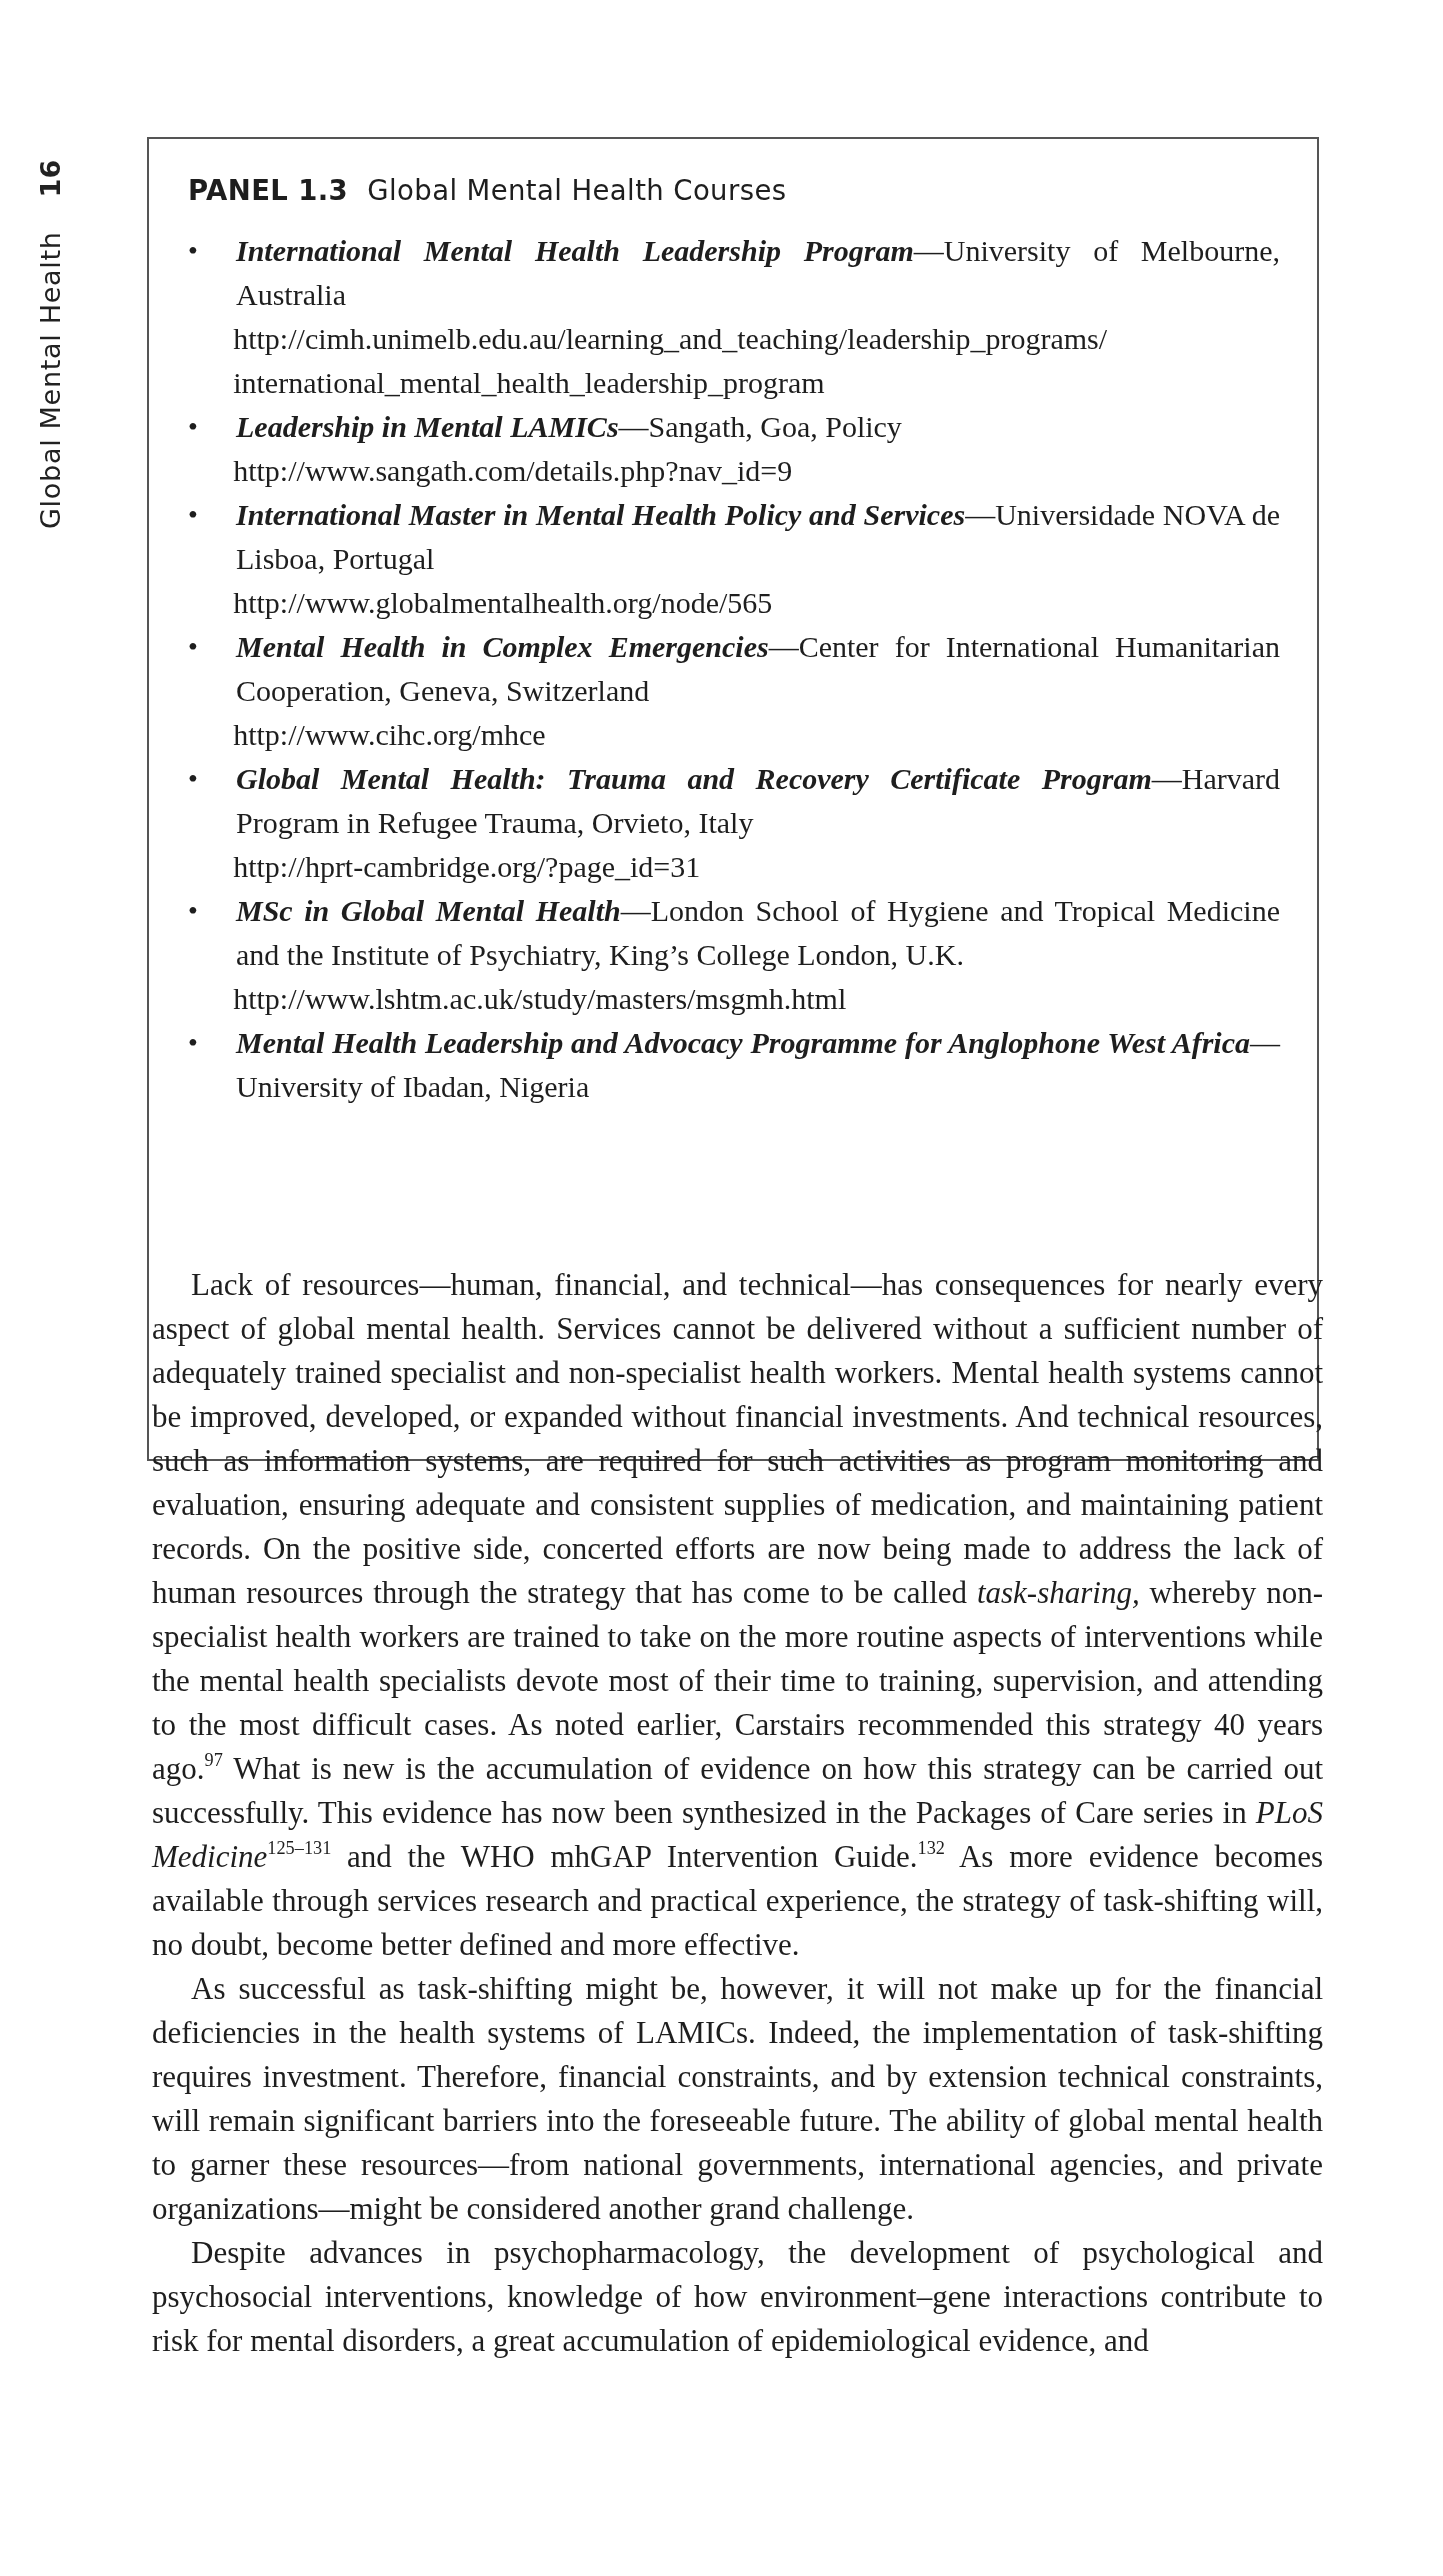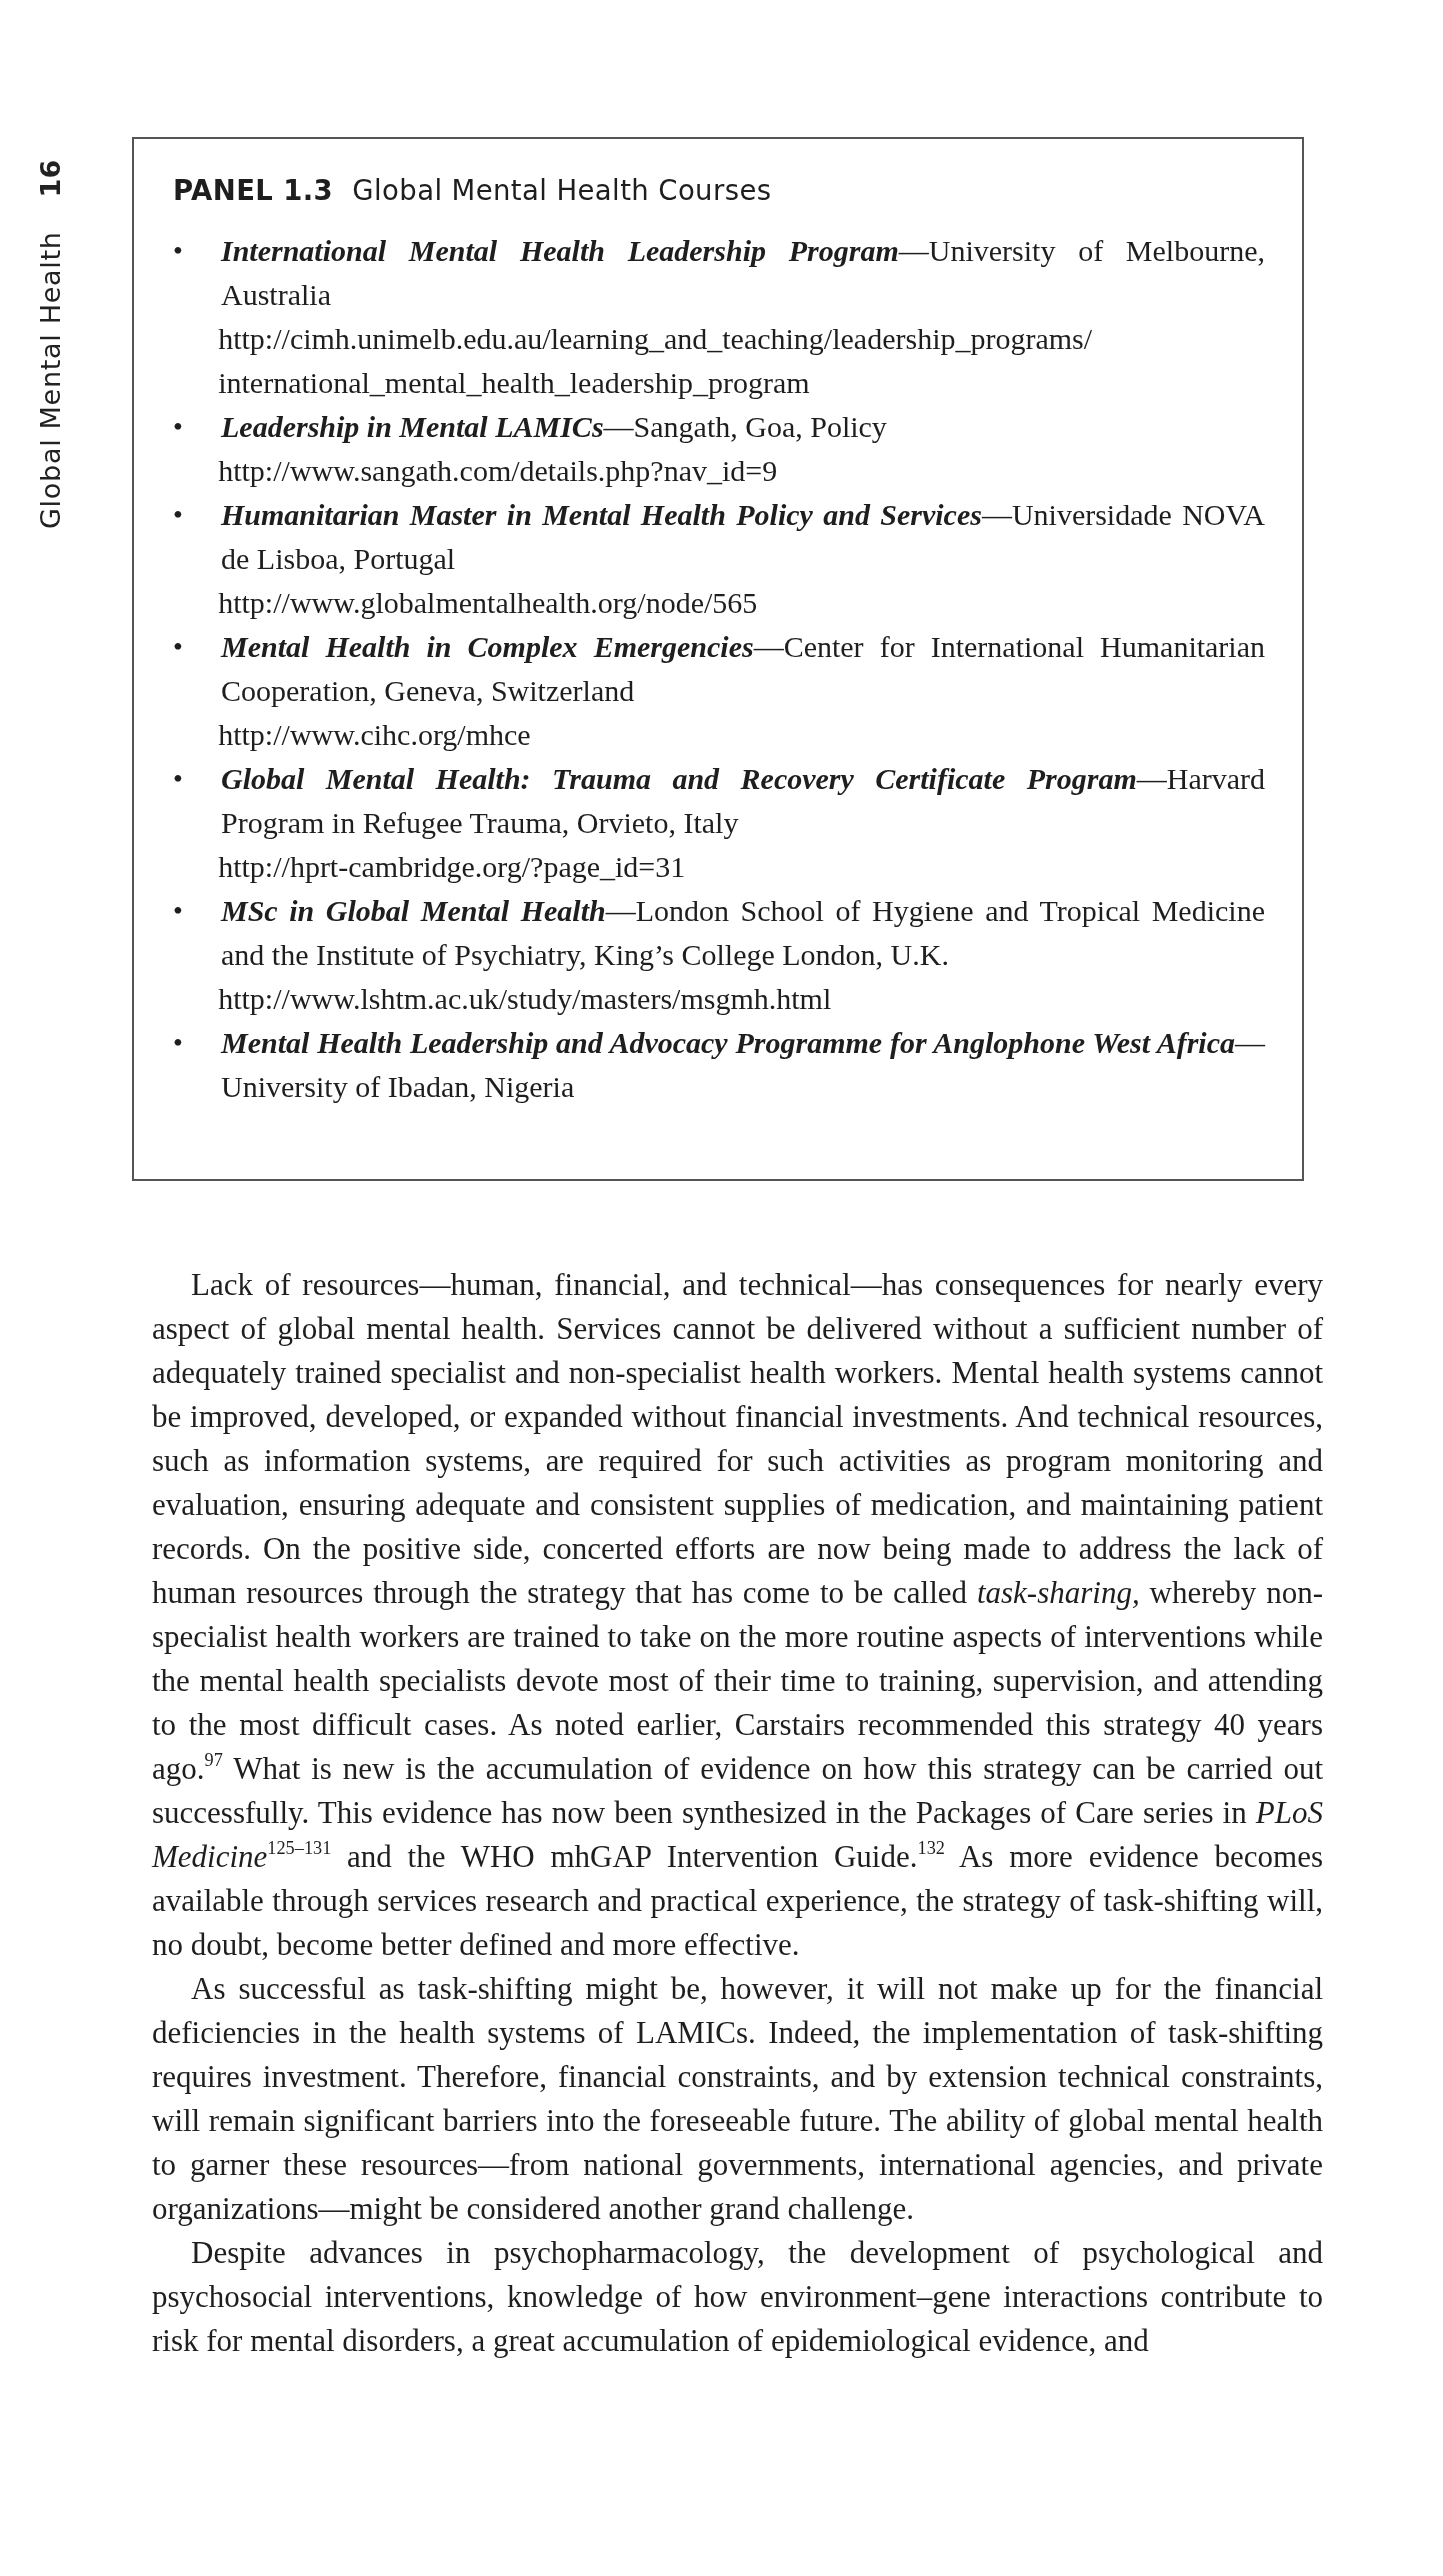--- a/index.html
+++ b/index.html
@@ -13,22 +13,22 @@
     transform-origin: left top;
     transform: translate(8.5px, 395px) rotate(-90deg);
     white-space: nowrap;
     font-family: "DejaVu Sans", "Liberation Sans", sans-serif;
     font-size: 27px; line-height: 42px; color: #222;
   }
   .running-head-inner .title { letter-spacing: 0.7px; }
   .running-head-inner .pagenum { font-weight: bold; margin-left: 34px; }
 
   .panel {
-    position: absolute; left: 132px; top: 137px;
-    width: 1172px; height: 1044px;
+    position: absolute; left: 147px; top: 137px;
+    width: 1172px; height: 1324px;
     box-sizing: border-box;
     border: 2.8px double #555;
     padding: 28px 37px 0 39px;
   }
   .panel-header {
     font-family: "DejaVu Sans", "Liberation Sans", sans-serif;
     font-size: 27.5px; line-height: 35px; margin-top: 5.6px; margin-bottom: 21px;
     letter-spacing: 0.4px;
   }
   .panel-label { font-weight: bold; margin-right: 10px; }
@@ -74,21 +74,21 @@
       <span class="course-name">International Mental Health Leadership Program</span>—<span>University of Melbourne, Australia</span>
       <span class="course-url">http://cimh.unimelb.edu.au/learning_and_teaching/leadership_programs/ international_mental_health_leadership_program</span>
     </li>
     <li class="course-item">
       <span class="bullet">•</span>
       <span class="course-name">Leadership in Mental LAMICs</span>—<span>Sangath, Goa, Policy</span>
       <span class="course-url">http://www.sangath.com/details.php?nav_id=9</span>
     </li>
     <li class="course-item">
       <span class="bullet">•</span>
-      <span class="course-name">Humanitarian Master in Mental Health Policy and Services</span>—<span>Universidade NOVA de Lisboa, Portugal</span>
+      <span class="course-name">International Master in Mental Health Policy and Services</span>—<span>Universidade NOVA de Lisboa, Portugal</span>
       <span class="course-url">http://www.globalmentalhealth.org/node/565</span>
     </li>
     <li class="course-item">
       <span class="bullet">•</span>
       <span class="course-name">Mental Health in Complex Emergencies</span>—<span>Center for International Humanitarian Cooperation, Geneva, Switzerland</span>
       <span class="course-url">http://www.cihc.org/mhce</span>
     </li>
     <li class="course-item">
       <span class="bullet">•</span>
       <span class="course-name">Global Mental Health: Trauma and Recovery Certificate Program</span>—<span>Harvard Program in Refugee Trauma, Orvieto, Italy</span>

